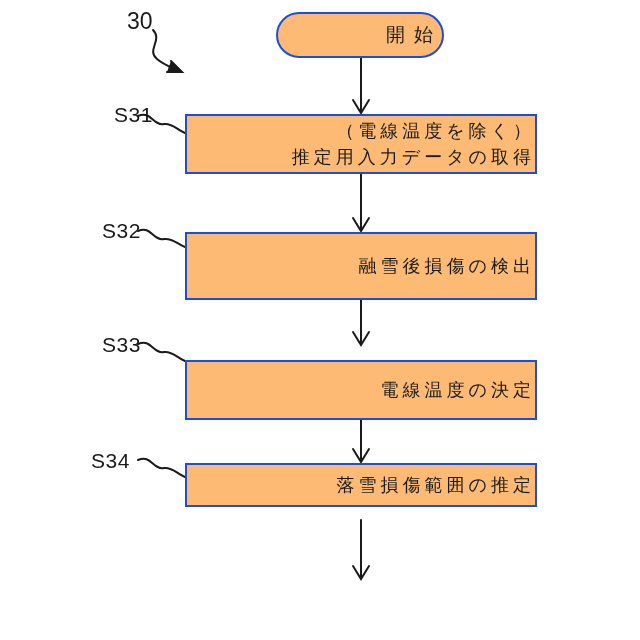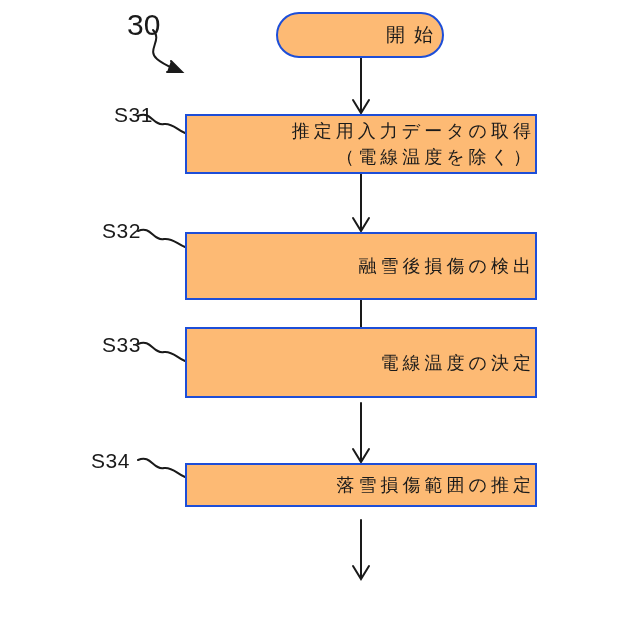--- a/index.html
+++ b/index.html
@@ -45,21 +45,21 @@
     text-indent: 4px;
     line-height: 26px;
   }
   .step-id {
     position: absolute;
     font-size: 21px;
     letter-spacing: 0.5px;
   }
   .fig-num {
     position: absolute;
-    font-size: 30px;
+    font-size: 23px;
   }
 </style>
 </head>
 <body>
 
 <div class="canvas">
 
   <svg class="connectors" width="640" height="640" viewBox="0 0 640 640">
     <g stroke="#1a1a1a" stroke-width="2" fill="none" stroke-linecap="round">
 
@@ -89,31 +89,31 @@
   </svg>
 
   <div class="fig-num" style="left:127px; top:8px;">30</div>
 
   <div class="node terminal" style="left:276px; top:12px; width:168px; height:46px;">
     <span>開始</span>
   </div>
 
   <div class="step-id" style="left:102px; top:103px;margin-left:12px;">S31</div>
   <div class="node process" style="left:185px; top:114px; width:352px; height:60px;">
+    <span>（電線温度を除く）</span>
     <span>推定用入力データの取得</span>
-    <span>（電線温度を除く）</span>
   </div>
 
   <div class="step-id" style="left:102px; top:219px;">S32</div>
   <div class="node process" style="left:185px; top:232px; width:352px; height:68px;">
     <span>融雪後損傷の検出</span>
   </div>
 
   <div class="step-id" style="left:102px; top:333px;">S33</div>
-  <div class="node process" style="left:185px; top:327px; width:352px; height:71px;">
+  <div class="node process" style="left:185px; top:360px; width:352px; height:60px;">
     <span>電線温度の決定</span>
   </div>
 
   <div class="step-id" style="left:91px; top:449px;">S34</div>
   <div class="node process" style="left:185px; top:463px; width:352px; height:44px;">
     <span>落雪損傷範囲の推定</span>
   </div>
 
 
 </div>

